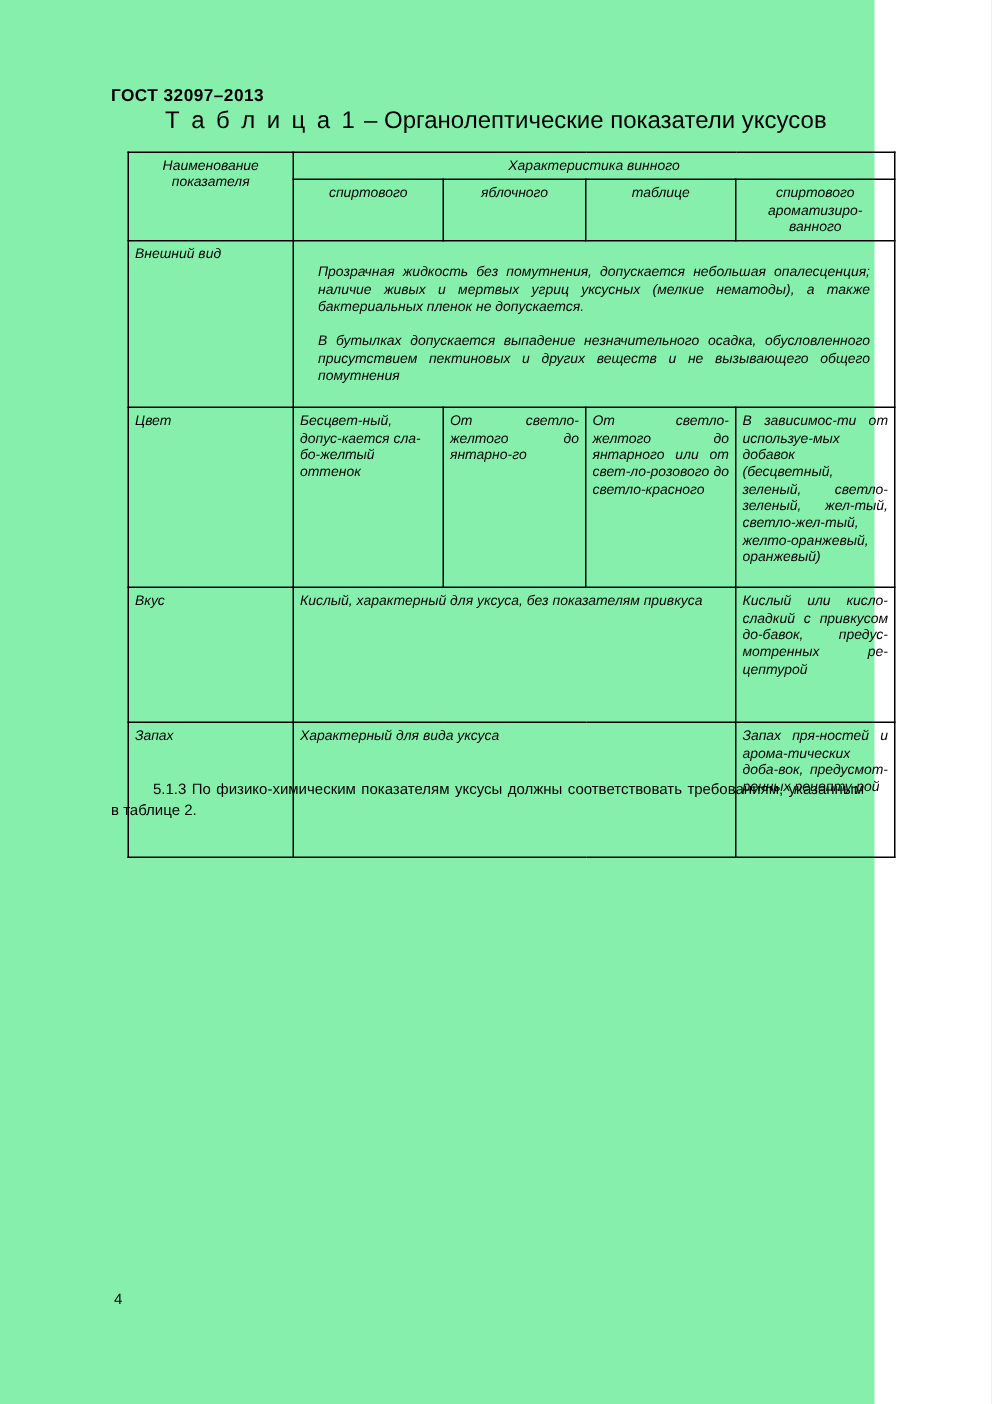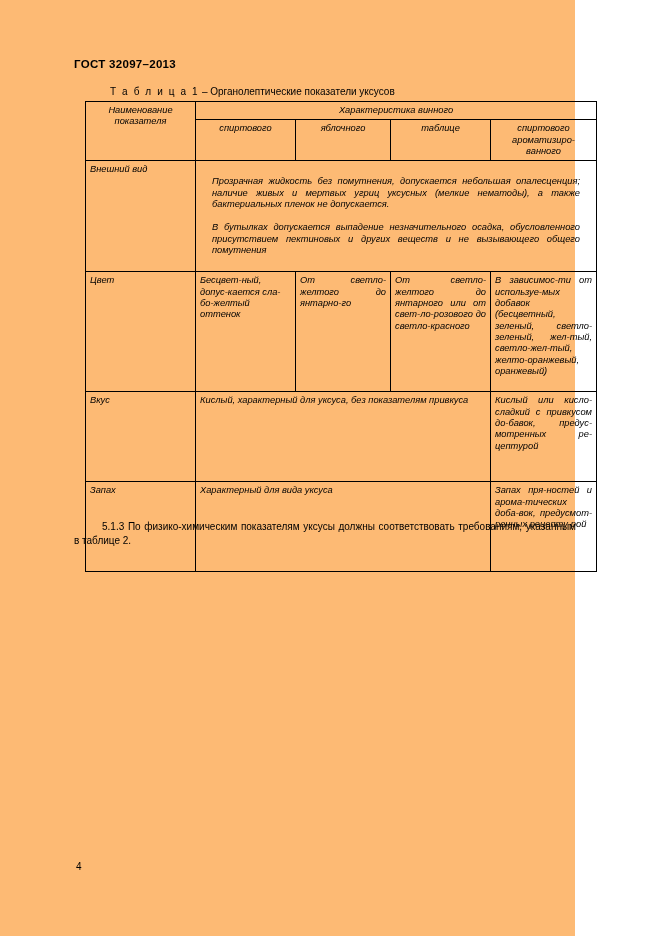--- a/index.html
+++ b/index.html
@@ -10,38 +10,37 @@
   body {
     width: 661px;
     height: 936px;
     position: relative;
     font-family: "Liberation Sans", sans-serif;
     color: #000000;
   }
   .page {
     position: absolute;
     left: 0; top: 0;
-    width: 536px;
+    width: 583px;
     height: 936px;
-    background: #fdba74;
-    padding-left: 39px;
+    background: #86efac;
   }
   .header-std {
     position: absolute;
     left: 74px;
     top: 58px;
     font-size: 11.5px;
     font-weight: bold;
     letter-spacing: 0.3px;
   }
   .table-caption {
     position: absolute;
     left: 110px;
-    top: 86px;
-    font-size: 10px;
+    top: 72px;
+    font-size: 16px;
   }
   .table-caption .spaced {
     letter-spacing: 1.6px;
   }
   table.main {
     position: absolute;
     left: 85px;
     top: 101px;
     width: 491px;
     border-collapse: collapse;

